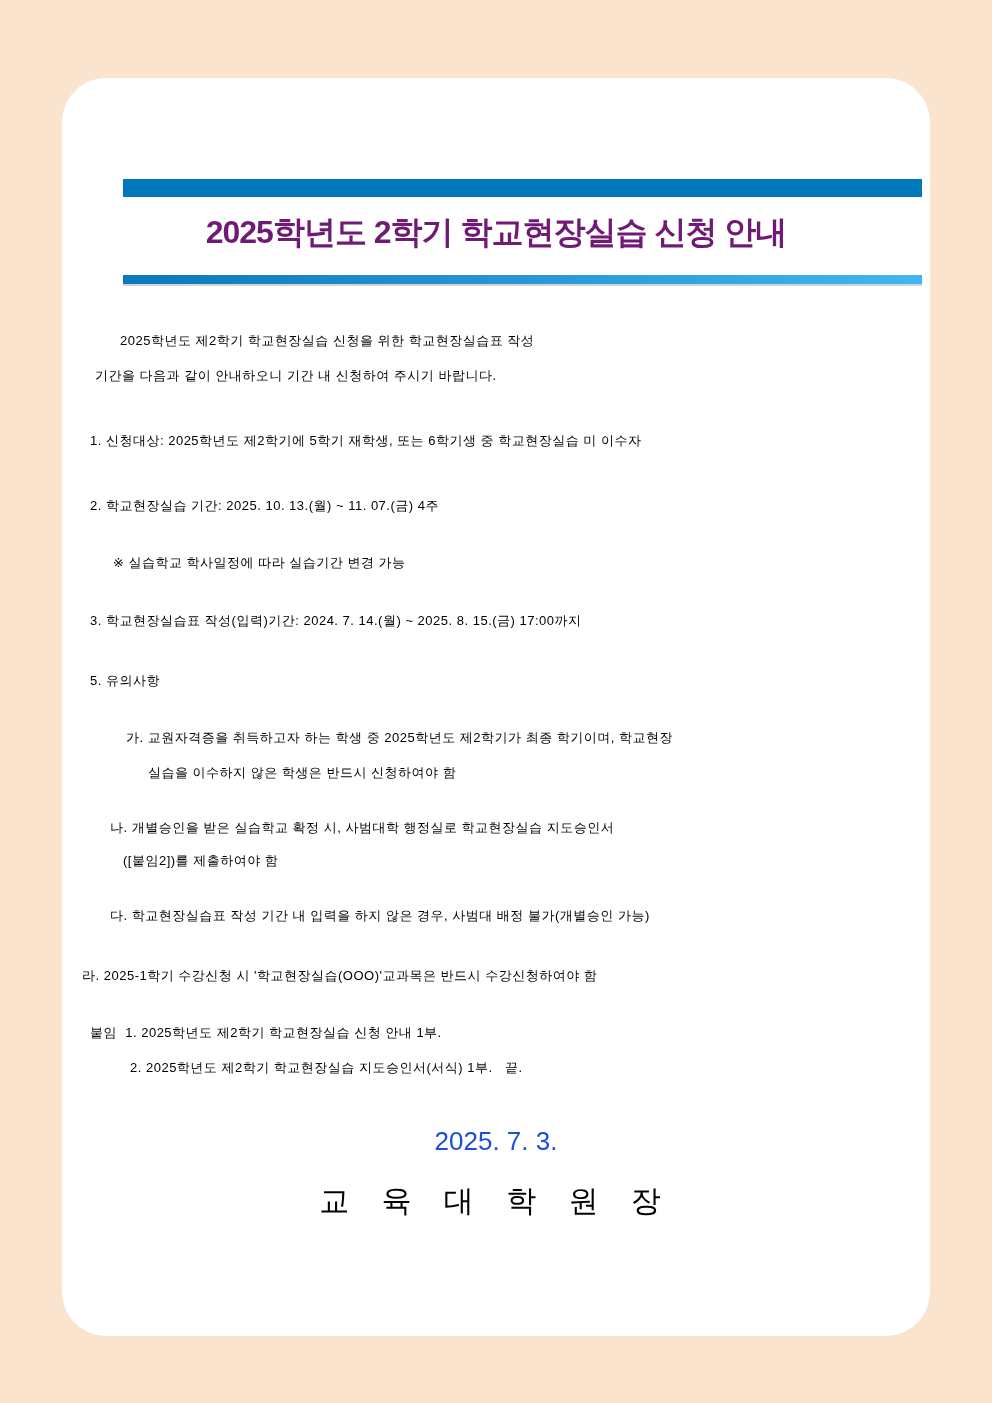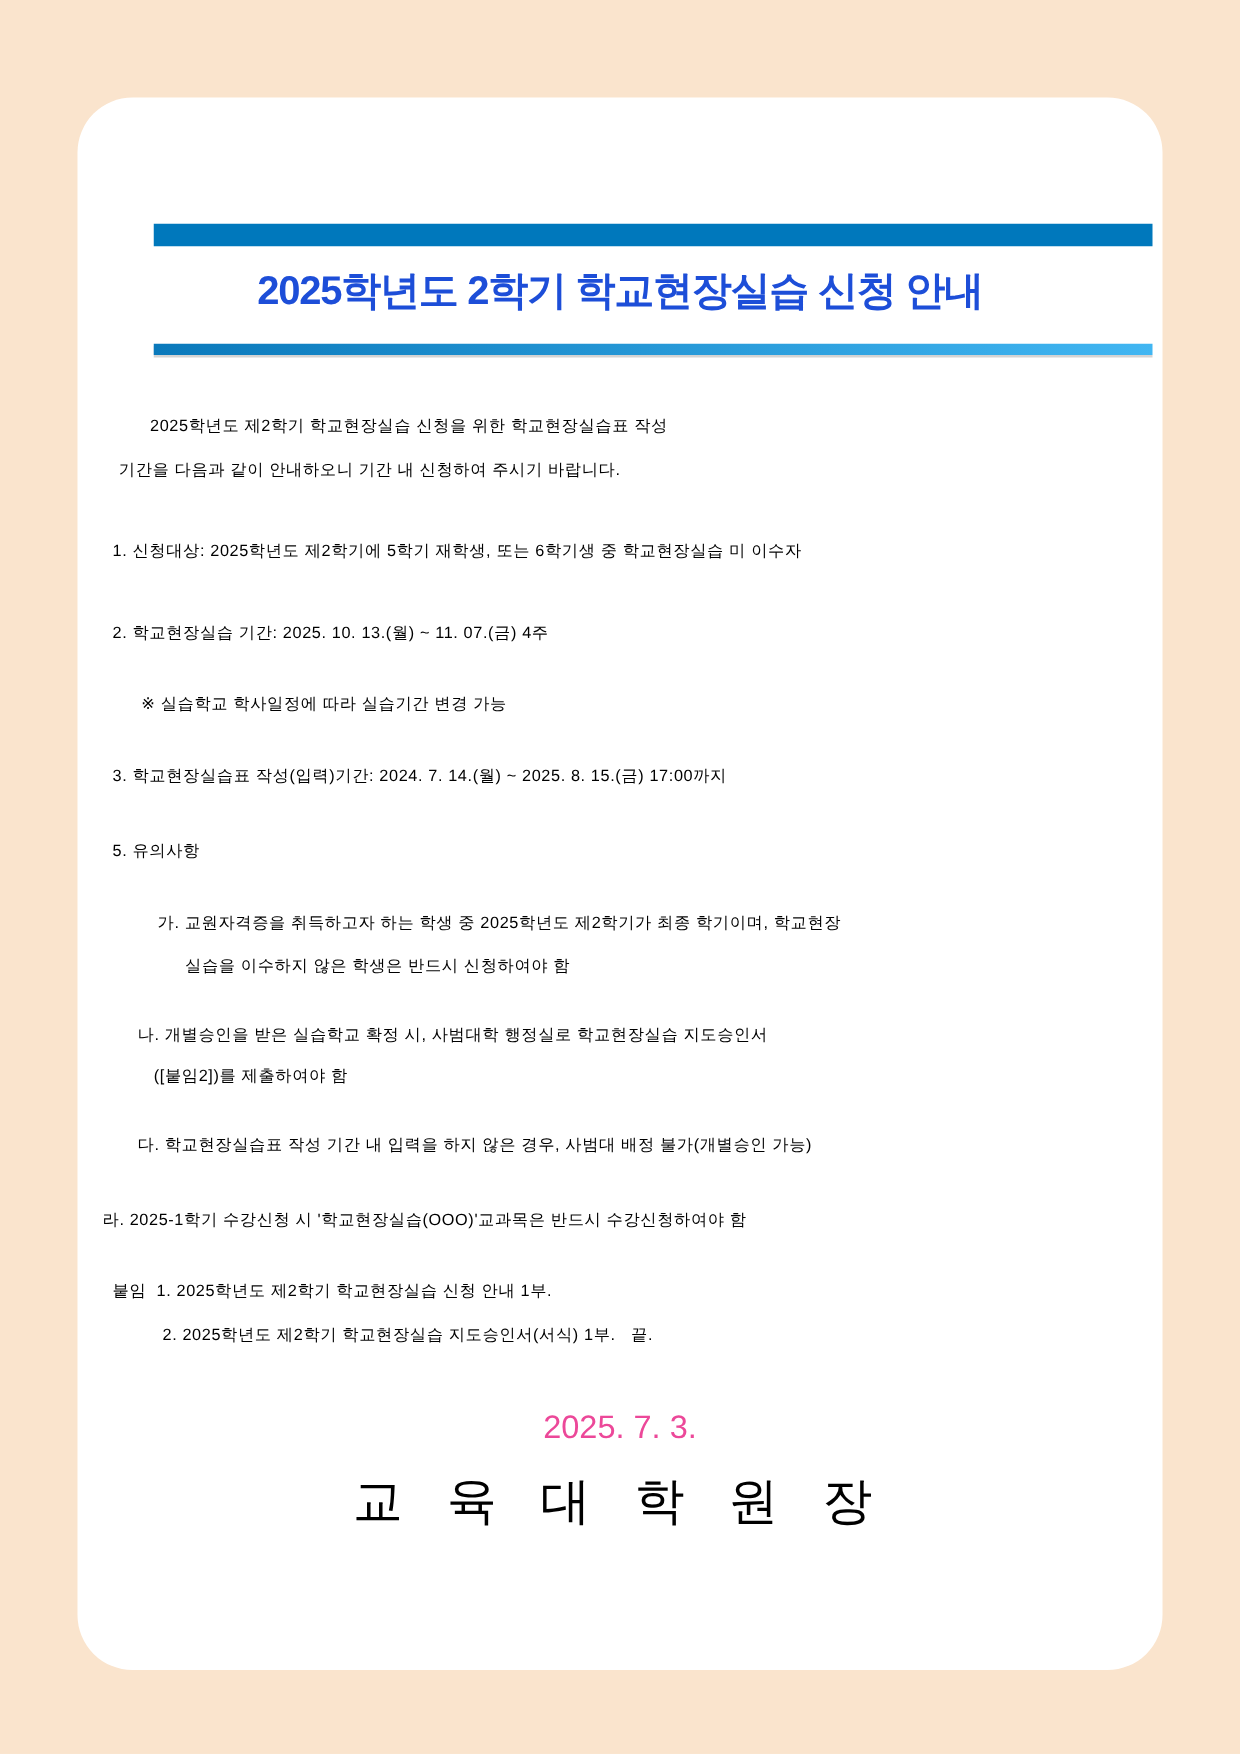--- a/index.html
+++ b/index.html
@@ -31,21 +31,21 @@
     background: #0078BC;
   }
   .doc-title {
     margin-top: 12px;
     width: 100%;
     text-align: center;
     font-size: 32px;
     line-height: 46px;
     font-weight: 800;
     letter-spacing: -1px;
-    color: #1d4ed8;
+    color: #701a75;
     white-space: pre;
   }
   .rule-bottom {
     margin: 20px 0 0 61px;
     width: 799px;
     height: 9px;
     background: linear-gradient(to right, #0A79BB, #41B6F2);
     box-shadow: 0 2px 0 rgba(130,130,130,0.35);
   }
   .line {
@@ -70,28 +70,28 @@
   .da-1     { margin-top: 27px; padding-left: 48px; }
   .ra-1     { margin-top: 32px; padding-left: 20px; }
   .att-1    { margin-top: 29px; padding-left: 28px; }
   .att-2    { margin-top: 7px;  padding-left: 68px; }
   .doc-date {
     margin-top: 41px;
     width: 100%;
     text-align: center;
     font-size: 26px;
     line-height: 36px;
-    color: #ec4899;
+    color: #1d4ed8;
     white-space: pre;
   }
   .doc-sign {
     margin-top: 22px;
     width: 100%;
     text-align: center;
-    font-size: 40px;
+    font-size: 30px;
     line-height: 40px;
     color: #000000;
     letter-spacing: 12px;
     white-space: pre;
   }
 </style>
 </head>
 <body>
 
 <div class="page">

